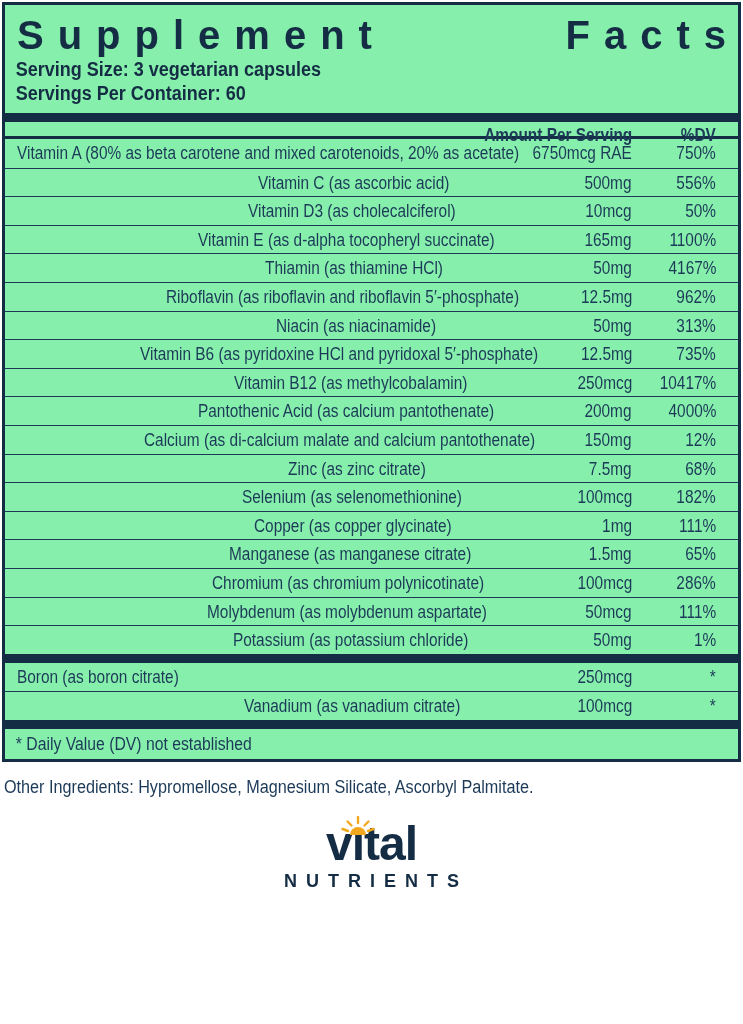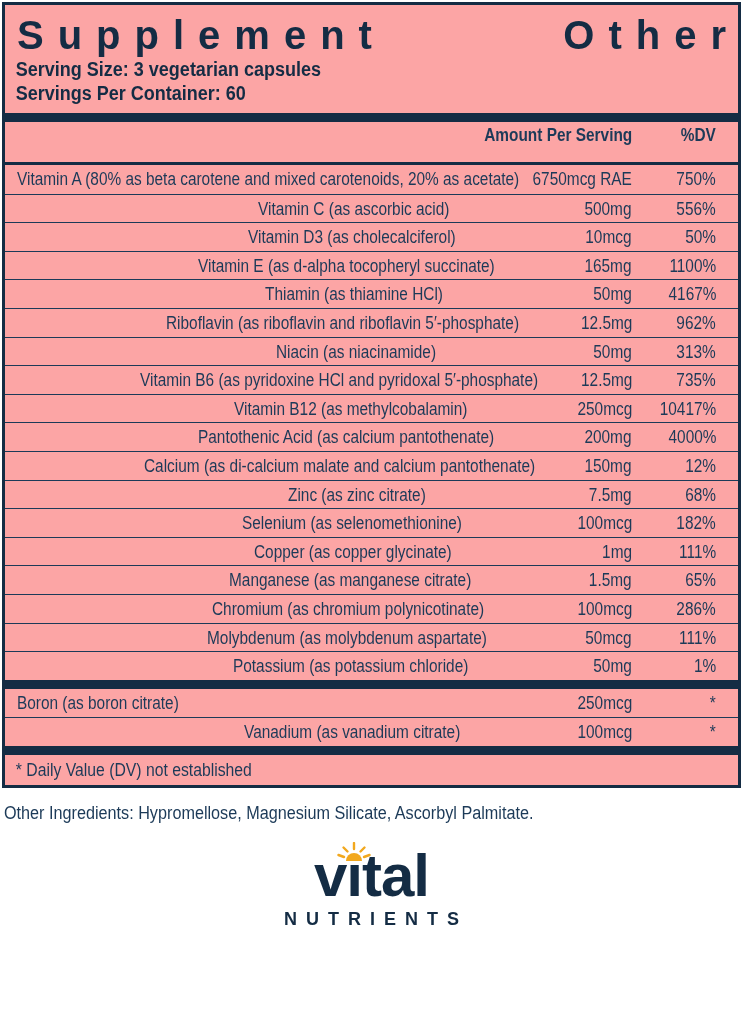--- a/index.html
+++ b/index.html
@@ -9,21 +9,21 @@
   }
   *{margin:0;padding:0;box-sizing:border-box;}
   html,body{width:743px;height:1024px;background:#ffffff;overflow:hidden;
     font-family:"Liberation Sans", sans-serif;color:var(--navy);}
   .page{width:743px;height:1024px;background:#fff;}
 
   
   .facts-box{
     margin:2px 2px 0 2px;
     border:3px solid var(--dark);
-    background:#fca5a5;
+    background:#86efac;
     padding:0 0 0 0;
   }
   .title{
     display:flex;justify-content:space-between;align-items:baseline;
     padding:8px 12px 0 12px;
     font-size:40px;font-weight:bold;color:var(--dark);
     line-height:1.1;
   }
   .title span{letter-spacing:14px;}
   .title span:last-child{margin-right:-14px;}
@@ -40,21 +40,21 @@
   .bar.first{margin-top:8px;}
 
   .row{
     position:relative;
     height:28.6px;line-height:28.6px;
     padding:0 22px 0 12px;
     white-space:nowrap;
     font-size:17.5px;
   }
   .row.head{
-    height:43px;line-height:27px;
+    height:17px;line-height:27px;
     border-bottom:3px solid var(--dark);
     font-weight:bold;
   }
   .rows .row + .row{border-top:1px solid var(--navy);text-align:center;}
   .lbl{
     display:inline-block;
     transform:scaleX(0.88);transform-origin:left center;
   }
   .amt{
     position:absolute;right:106px;top:0;
@@ -78,21 +78,21 @@
     margin:14px 0 0 4px;
     font-size:18px;line-height:22px;
     transform:scaleX(0.9);transform-origin:left center;
     white-space:nowrap;
   }
 
   
   .logo{margin-top:22px;text-align:center;}
   .brand{
     display:inline-block;
-    font-size:60px;font-weight:bold;color:var(--dark);
+    font-size:48px;font-weight:bold;color:var(--dark);
     line-height:1;letter-spacing:-1px;
     position:relative;
   }
   .brand .part{display:inline-block;}
   .i-wrap{position:relative;display:inline-block;}
   .sun{
     position:absolute;
     left:50%;top:-4px;
     transform:translateX(-50%);
   }
@@ -104,21 +104,21 @@
 </style>
 </head>
 <body>
 
 <div class="page">
 
   <div class="facts-box">
 
     <div class="title">
       <span>Supplement</span>
-      <span>Other</span>
+      <span>Facts</span>
     </div>
 
     <div class="serving-line">Serving Size: 3 vegetarian capsules</div>
     <div class="serving-line">Servings Per Container: 60</div>
 
     <div class="bar first"></div>
 
     <div class="row head">
       <span class="amt">Amount Per Serving</span>
       <span class="dv">%DV</span>

